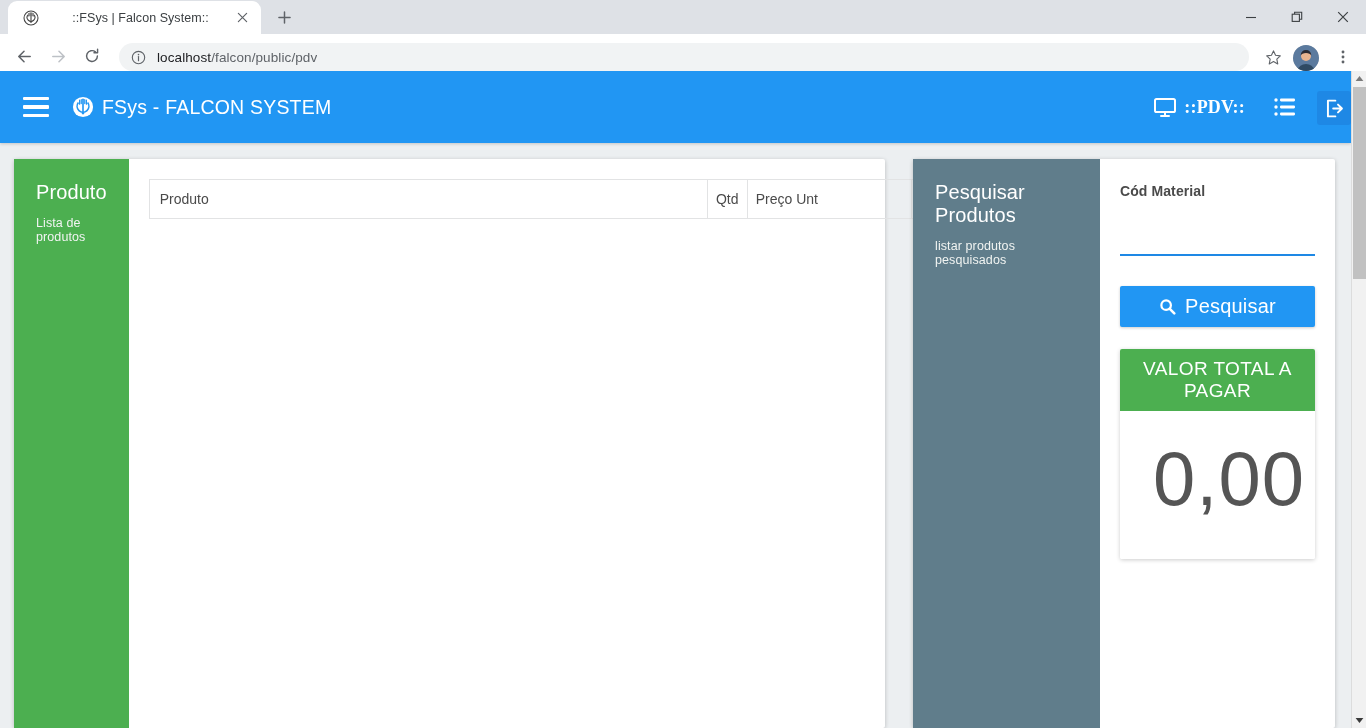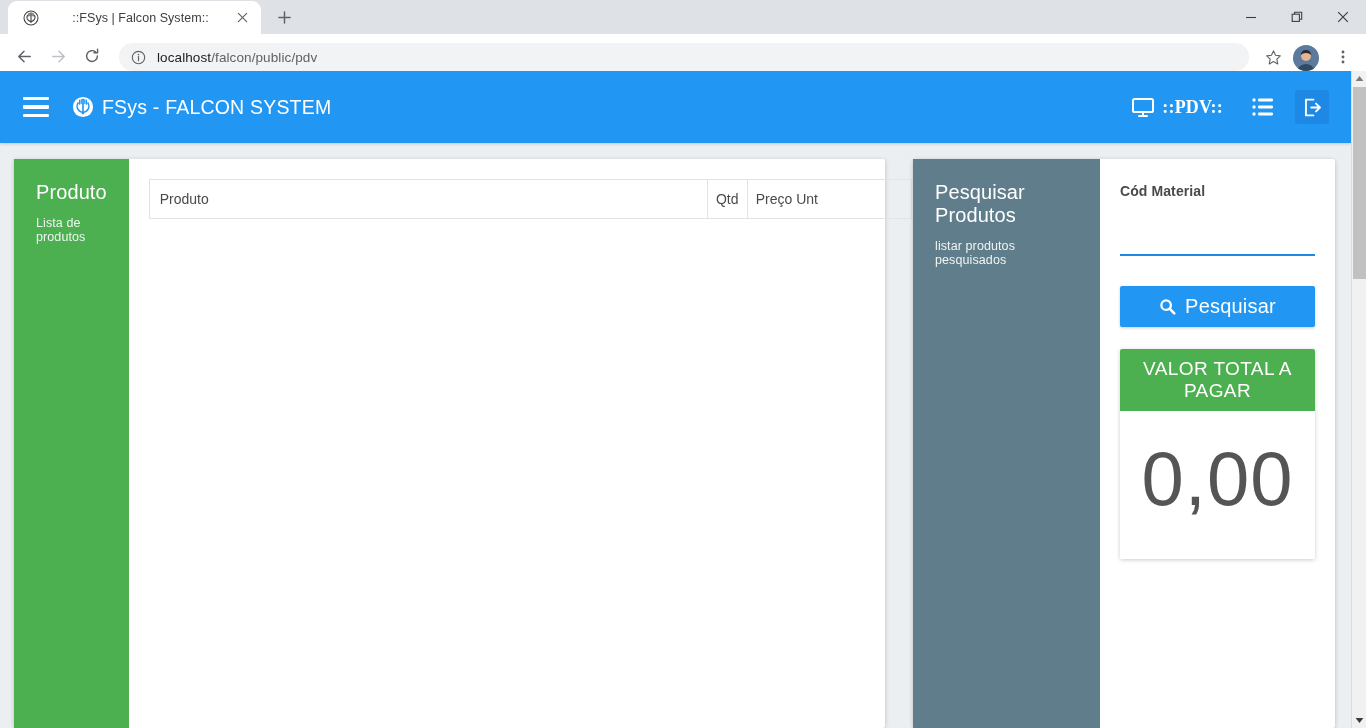--- a/index.html
+++ b/index.html
@@ -106,21 +106,21 @@
   }
   .hamburger span {
     display: block; width: 26px; height: 3.5px; background: #fff; border-radius: 1px;
   }
   .brand { display: flex; align-items: center; gap: 8px; }
   .brand-logo { width: 22px; height: 22px; display: flex; }
   .brand-text {
     font-size: 19.5px; color: #ffffff; font-weight: 400; letter-spacing: .2px;
   }
   .header-right {
-    margin-left: auto; display: flex; align-items: center; gap: 0; padding-right: 22px;
+    margin-left: auto; display: flex; align-items: flex-end; gap: 0; 
   }
   .hdr-pdv {
     display: flex; align-items: center; gap: 7px; color: #fff;
     cursor: pointer; padding: 6px 10px;
   }
   .hdr-pdv-label {
     font-family: "Liberation Serif", serif; font-weight: bold;
     font-size: 18px; letter-spacing: .2px;
   }
   .hdr-icon-btn {
@@ -198,21 +198,21 @@
 
   .total-box {
     margin-top: 22px; border-radius: 2px; overflow: hidden;
     box-shadow: 0 1px 4px rgba(0,0,0,.2); background: #fff;
   }
   .total-head {
     background: #4caf50; color: #ffffff; text-align: center;
     font-size: 19px; padding: 9px 10px; letter-spacing: .4px;
   }
   .total-value {
-    background: #ffffff; color: #555555; text-align: center;
+    background: #ffffff; color: #555555; text-align: right;
     font-size: 76px; font-weight: 300; padding: 30px 10px 42px 10px;
     letter-spacing: 1px; line-height: 1;
   }
 
   
   .pagescroll {
     position: absolute; right: 0; top: 0; width: 15px; height: 657px;
     background: #f1f1f1; border-left: 1px solid #dcdcdc;
   }
   .ps-arrow {

